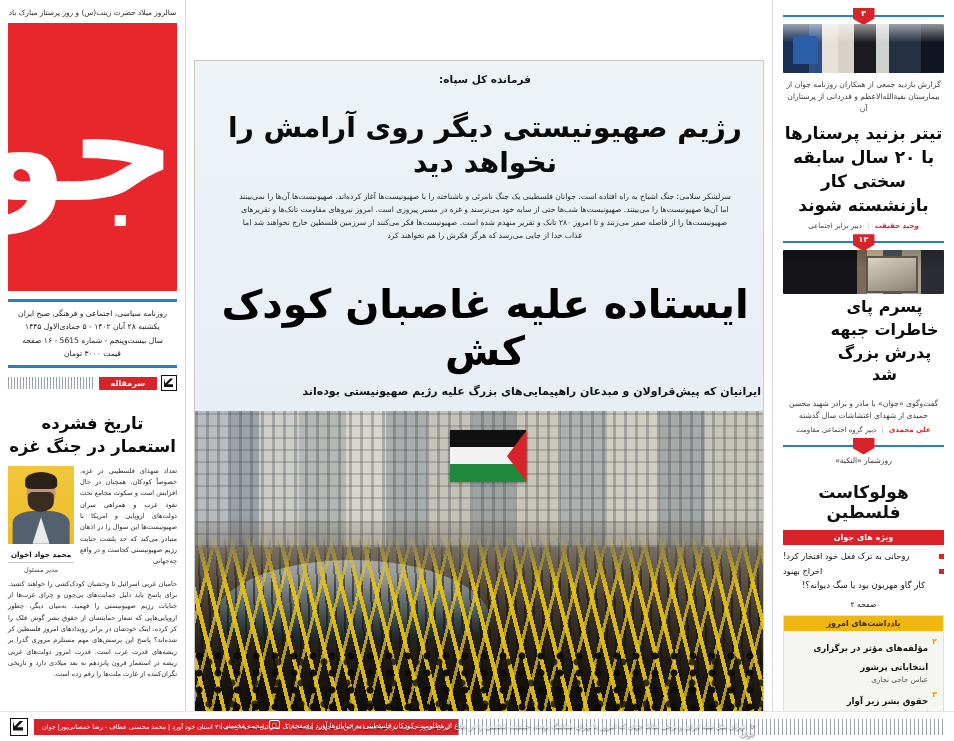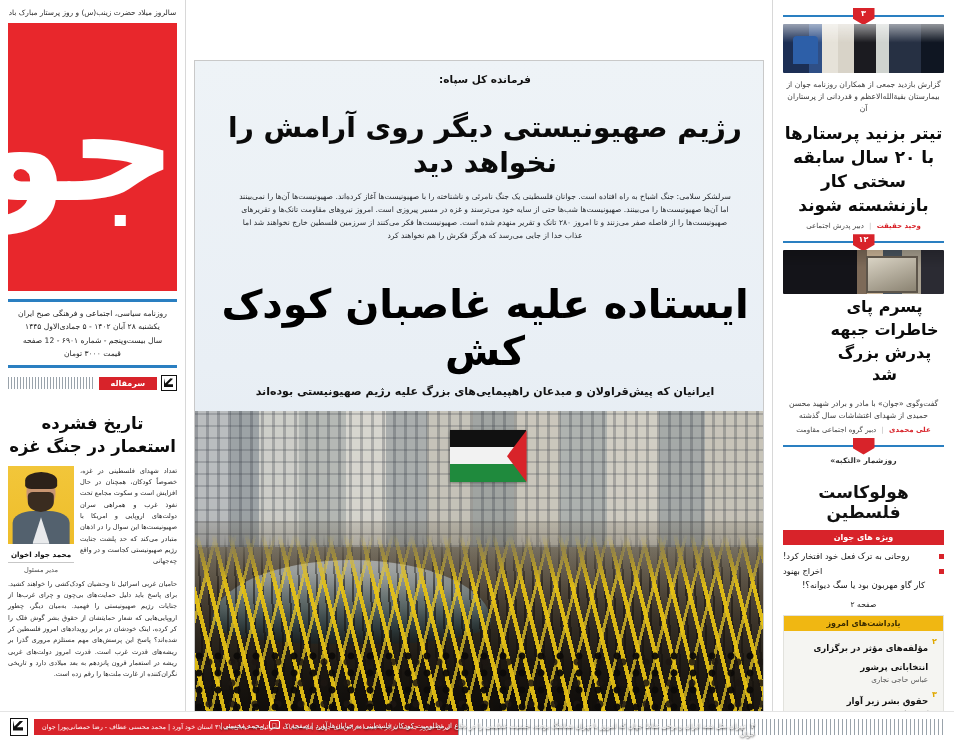--- a/index.html
+++ b/index.html
@@ -124,21 +124,20 @@
   }
   .byline .nm { color: #d8232a; font-weight: bold; }
   .byline .sep { color: #bbb; margin: 0 3px; }
 
   .roozshomar-label {
     font-size: 7.6px;
     text-align: center;
     color: #333;
     direction: rtl;
     margin: 3px 0 17px 0;
-    font-weight: bold;
   }
   .roozshomar-title {
     font-size: 17px;
     font-weight: bold;
     text-align: center;
     direction: rtl;
     margin: 0 0 8px 0;
   }
 
   .redbar {
@@ -276,21 +275,20 @@
     text-align: center;
     direction: rtl;
     color: #000;
     line-height: 1.18;
     letter-spacing: -1.2px;
     margin-bottom: 8px;
   }
   .mega-sub {
     font-size: 11px;
     font-weight: bold;
-    text-align: center;
     direction: rtl;
     line-height: 1.62;
     color: #131313;
     margin-bottom: 10px;
   }
 
   
   .photo-wrap {
     flex: 1 1 auto;
     position: relative;
@@ -626,21 +624,21 @@
 
     <div class="thumb t1"></div>
 
     <div class="kicker-small">گزارش بازدید جمعی از همکاران روزنامه جوان از بیمارستان بقیةالله‌الاعظم و قدردانی از پرستاران آن</div>
 
     <h2 class="side-head">تیتر بزنید پرستارها با ۲۰ سال سابقه سختی کار بازنشسته شوند</h2>
 
     <div class="byline">
       <span class="nm">وحید حقیقت</span>
       <span class="sep">|</span>
-      <span>دبیر پدرش اجتماعی</span>
+      <span>دبیر برابر اجتماعی</span>
     </div>
 
     <div class="rule-with-marker">
       <div class="line"></div>
       <div class="pagemark">۱۲</div>
     </div>
 
     <div class="thumb t2"></div>
 
     <h2 class="side-head s2">پسرم پای خاطرات جبهه پدرش بزرگ شد</h2>
@@ -735,21 +733,21 @@
 
     <div class="logo-block">
       <div class="logo-word">جوان</div>
     </div>
 
     <div class="masthead-rule"></div>
 
     <div class="masthead-info">
       <div>روزنامه سیاسی، اجتماعی و فرهنگی صبح ایران</div>
       <div>یکشنبه ۲۸ آبان ۱۴۰۲ - ۵ جمادی‌الاول ۱۴۴۵</div>
-      <div>سال بیست‌وپنجم - شماره ۶۹۰۱ - 12 صفحه</div>
+      <div>سال بیست‌وپنجم - شماره 5615 - ۱۶ صفحه</div>
       <div>قیمت ۳۰۰۰ تومان</div>
     </div>
 
     <div class="masthead-rule2"></div>
 
     <div class="edi-row">
       <span class="edi-arrow"></span>
       <span class="edi-label">سرمقاله</span>
       <span class="edi-hatch"></span>
     </div>

